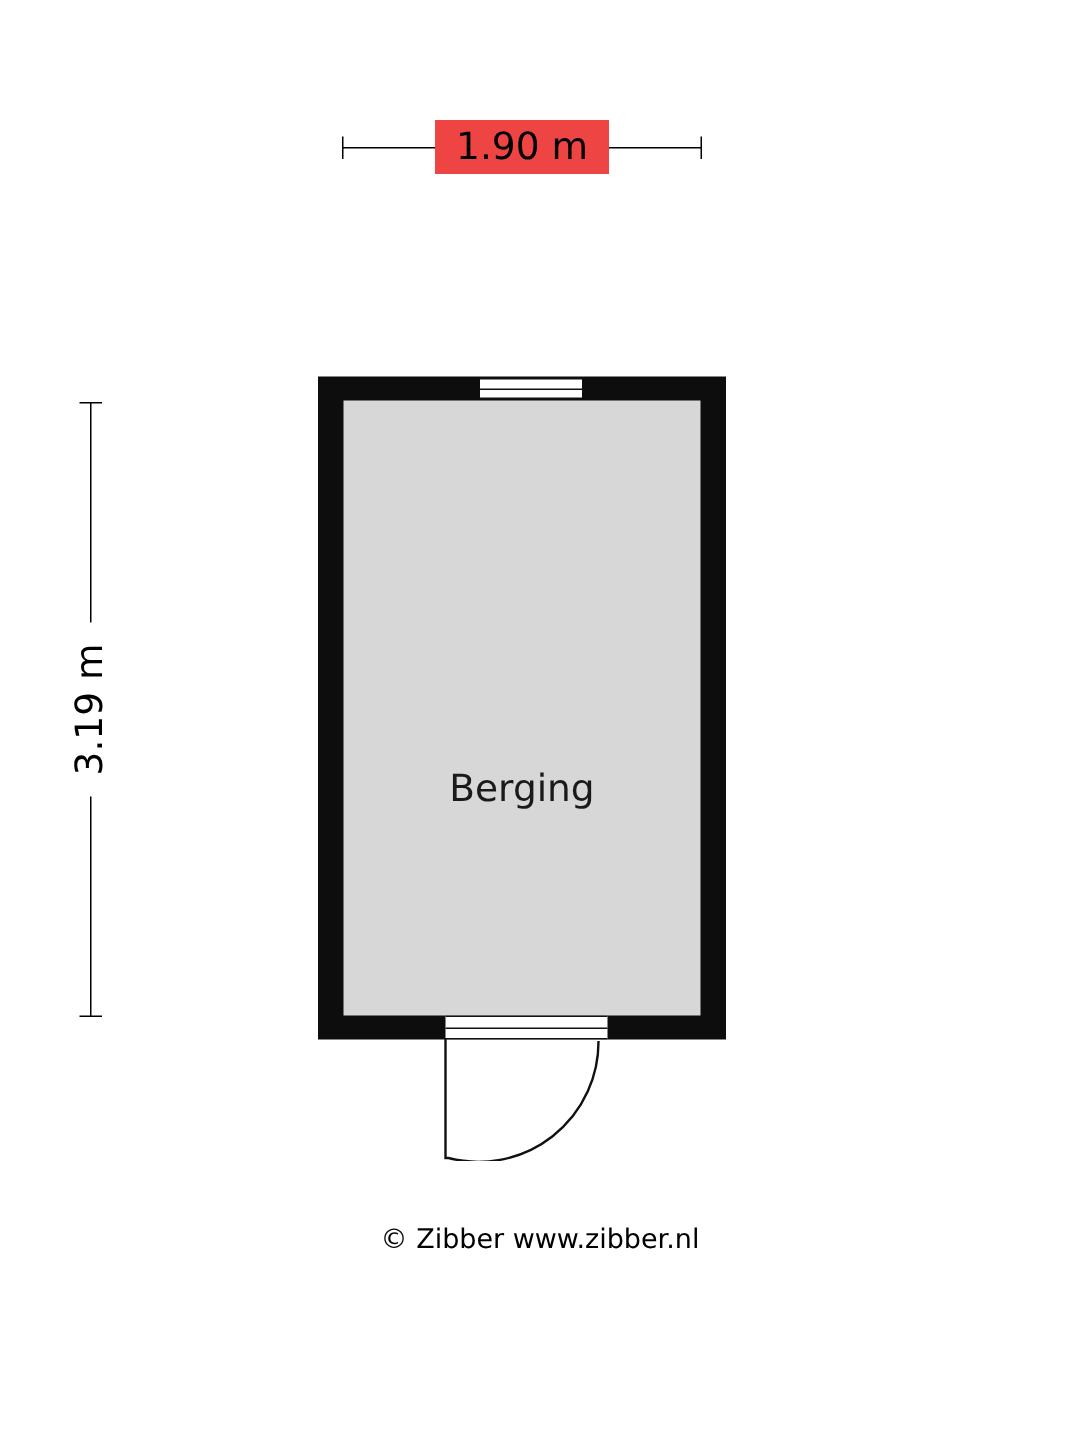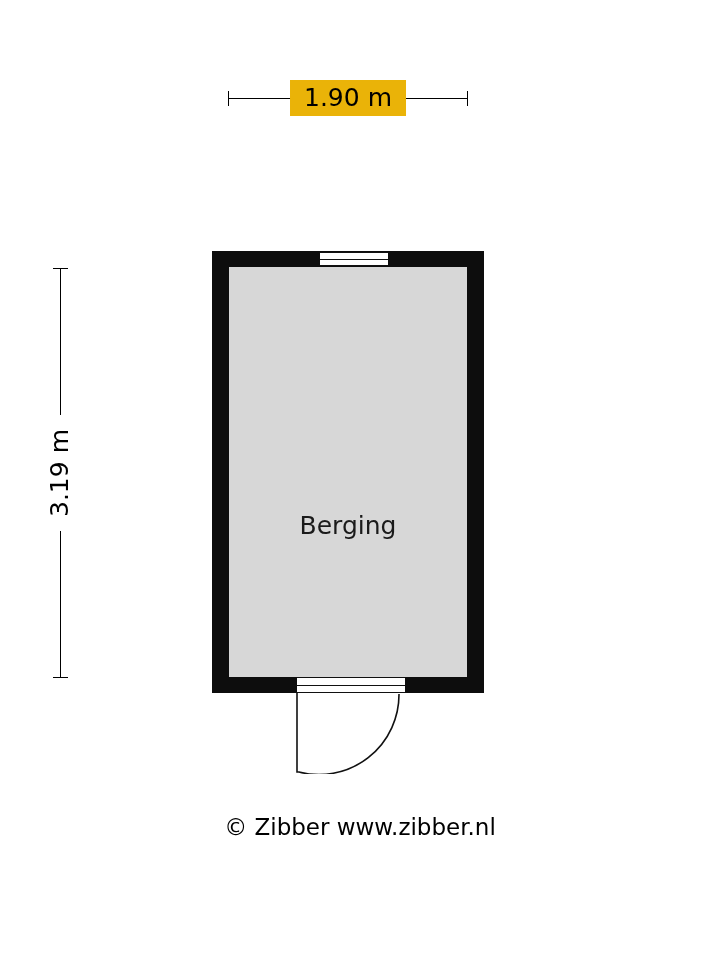--- a/index.html
+++ b/index.html
@@ -46,21 +46,21 @@
     height: 15px;
     background: #000;
   }
   .dim-top .cap-left { left: 0; }
   .dim-top .cap-right { left: 239px; }
   .dim-top .label {
     position: absolute;
     left: 50%;
     top: 0;
     transform: translateX(-50%);
-    background: #eab308;
+    background: #ef4444;
     padding: 0 14px;
     font-size: 25px;
     color: #000;
     line-height: 36px;
     white-space: nowrap;
   }
 
   
   .dim-left {
     position: absolute;
@@ -198,21 +198,21 @@
     width: 720px;
     text-align: center;
   }
   .footer .line1 {
     font-size: 21px;
     color: #000;
     line-height: 30px;
     white-space: nowrap;
   }
   .footer .line2 {
-    font-size: 23px;
+    font-size: 18px;
     color: #000;
     line-height: 30px;
     white-space: nowrap;
   }
 </style>
 </head>
 <body>
 
 <div class="stage">
 

